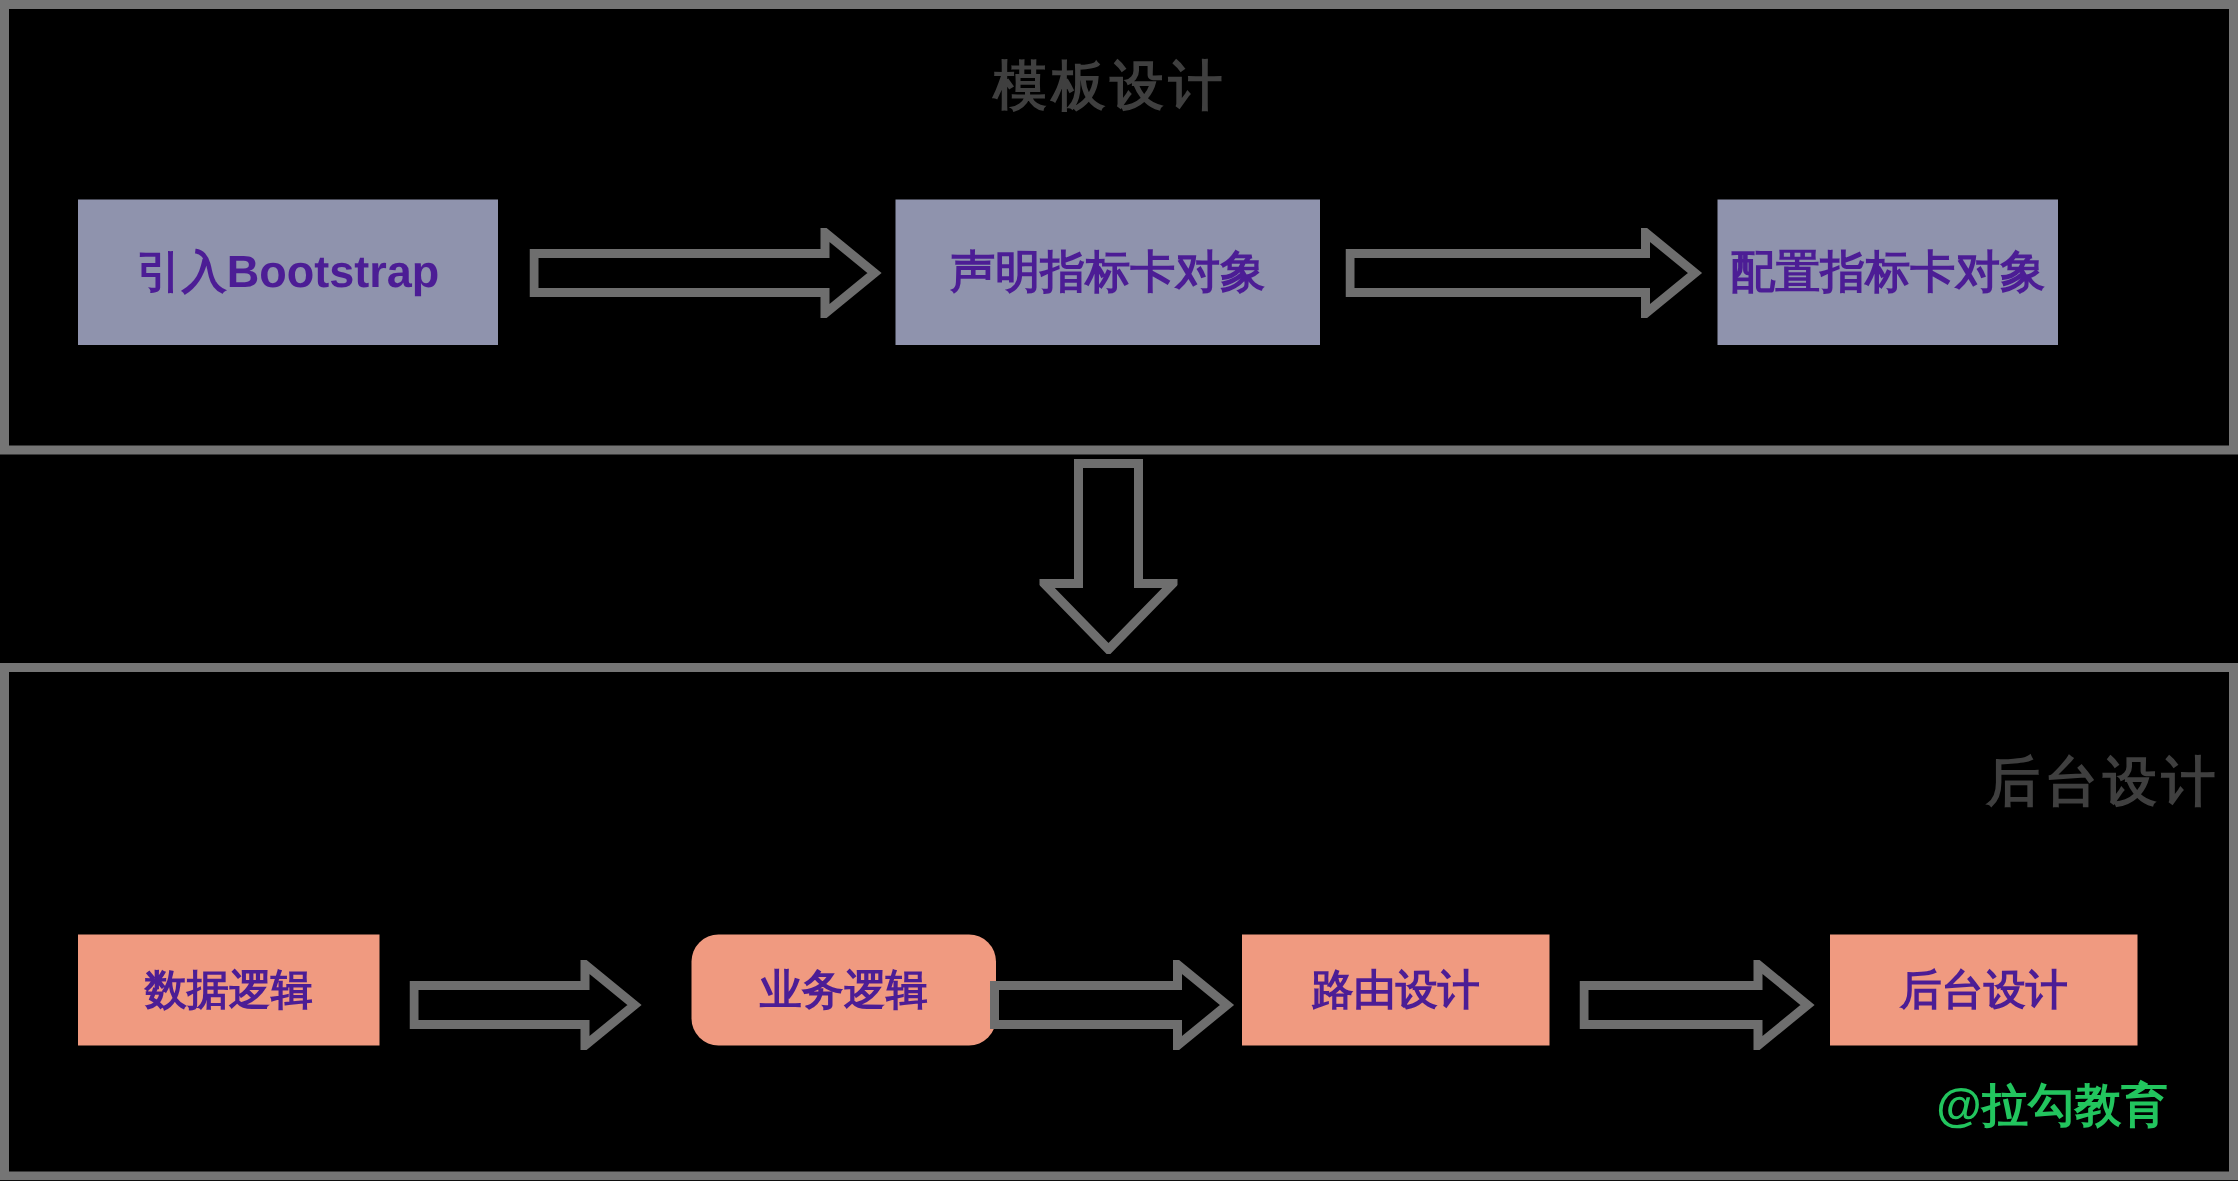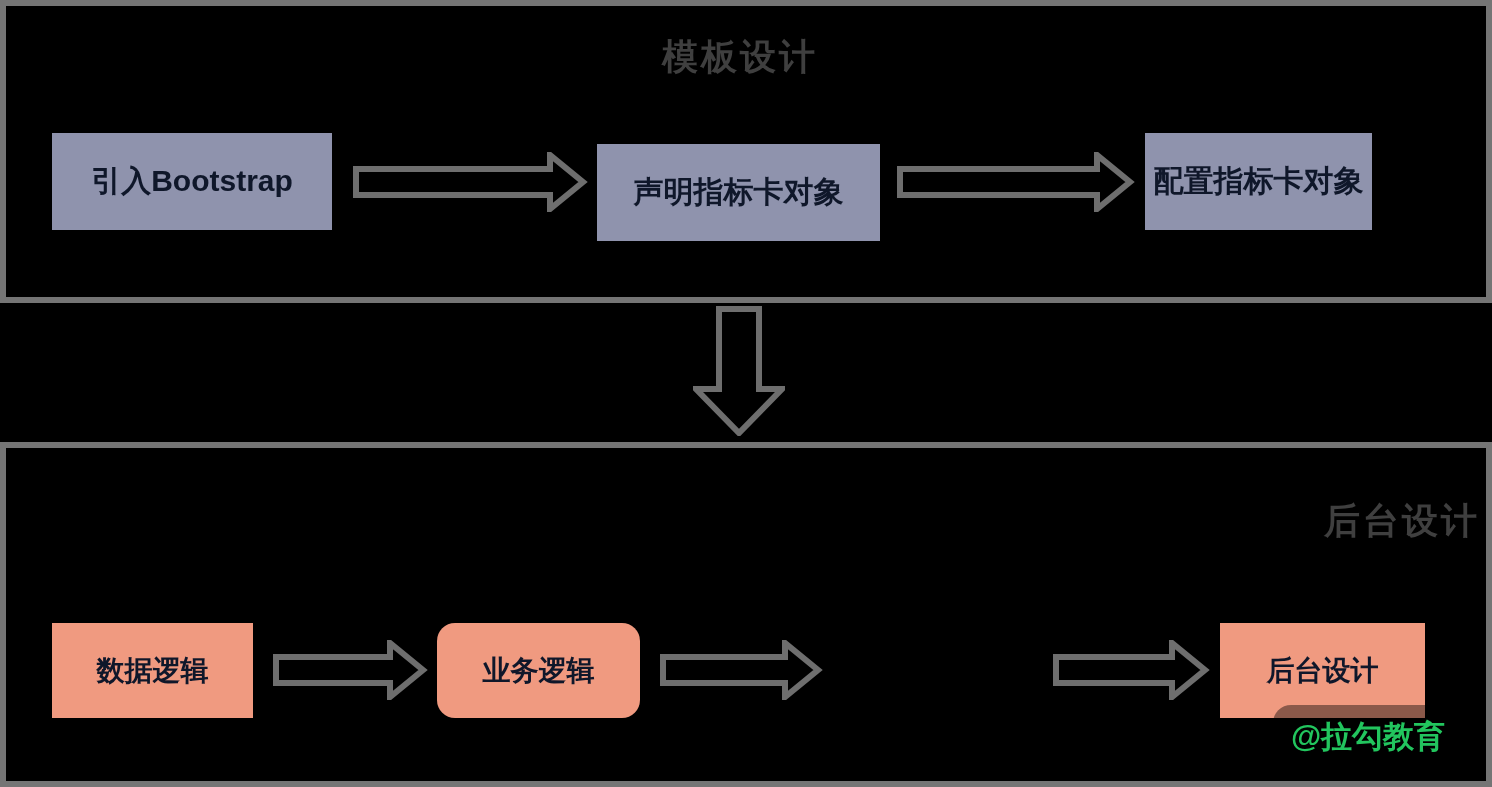--- a/index.html
+++ b/index.html
@@ -37,44 +37,44 @@
     letter-spacing: 3px;
   }
   #template-title { top: 33px; }
   #backend-title  { top: 497px; text-align: right; }
 
   .step-box {
     position: absolute;
     display: flex;
     align-items: center;
     justify-content: center;
-    color: #0f172a;
+    color: #4c1d95;
     font-weight: bold;
     box-sizing: border-box;
     text-align: center;
   }
   .template-box {
     background: #8f93ad;
     top: 133px;
     height: 97px;
     font-size: 30px;
   }
   .backend-box {
     background: #f09a80;
     top: 623px;
-    height: 95px;
+    height: 74px;
     font-size: 28px;
   }
 
   #t-box-1 { left: 52px;   width: 280px; }
-  #t-box-2 { left: 597px;  width: 283px; margin-top: 11px; }
+  #t-box-2 { left: 597px;  width: 283px; }
   #t-box-3 { left: 1145px; width: 227px; }
 
   #b-box-1 { left: 52px;   width: 201px; }
-  #b-box-2 { left: 437px;  width: 203px; border-radius: 18px; }
+  #b-box-2 { left: 461px;  width: 203px; border-radius: 18px; }
   #b-box-3 { left: 828px;  width: 205px; }
   #b-box-4 { left: 1220px; width: 205px; }
 
   .arrow {
     position: absolute;
     display: block;
   }
   .arrow polygon {
     fill: #000;
     stroke: #6e6e6e;
@@ -147,20 +147,23 @@
   </svg>
 
   <div id="b-box-2" class="step-box backend-box">
     <span>业务逻辑</span>
   </div>
 
   <svg class="arrow" style="left:660px; top:640px;" width="163" height="60" viewBox="0 0 163 60">
     <polygon points="3,17 125,17 125,3 158,30 125,57 125,43 3,43"></polygon>
   </svg>
 
+  <div id="b-box-3" class="step-box backend-box">
+    <span>路由设计</span>
+  </div>
 
   <svg class="arrow" style="left:1053px; top:640px;" width="157" height="60" viewBox="0 0 157 60">
     <polygon points="3,17 119,17 119,3 152,30 119,57 119,43 3,43"></polygon>
   </svg>
 
   <div id="b-box-4" class="step-box backend-box">
     <span>后台设计</span>
   </div>
 
   <div id="watermark-bg"></div>

